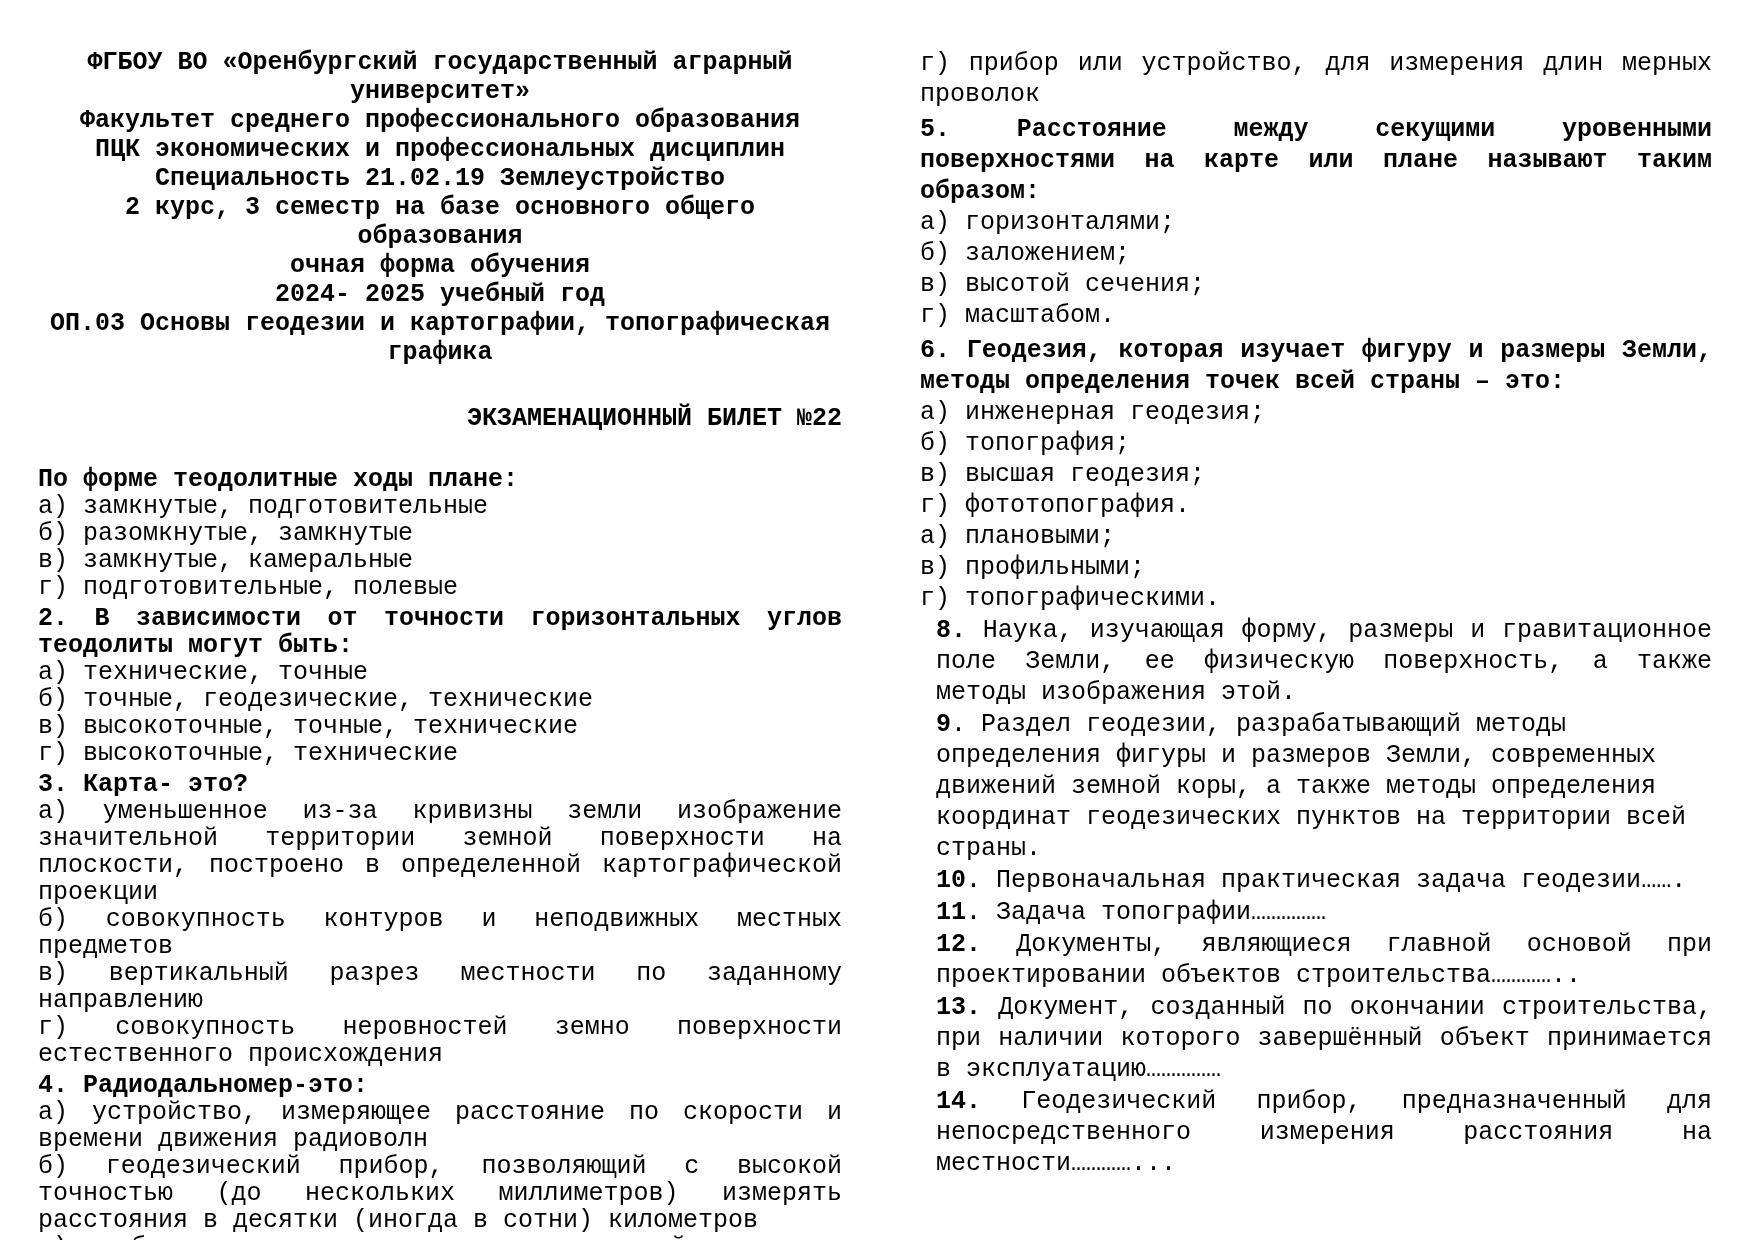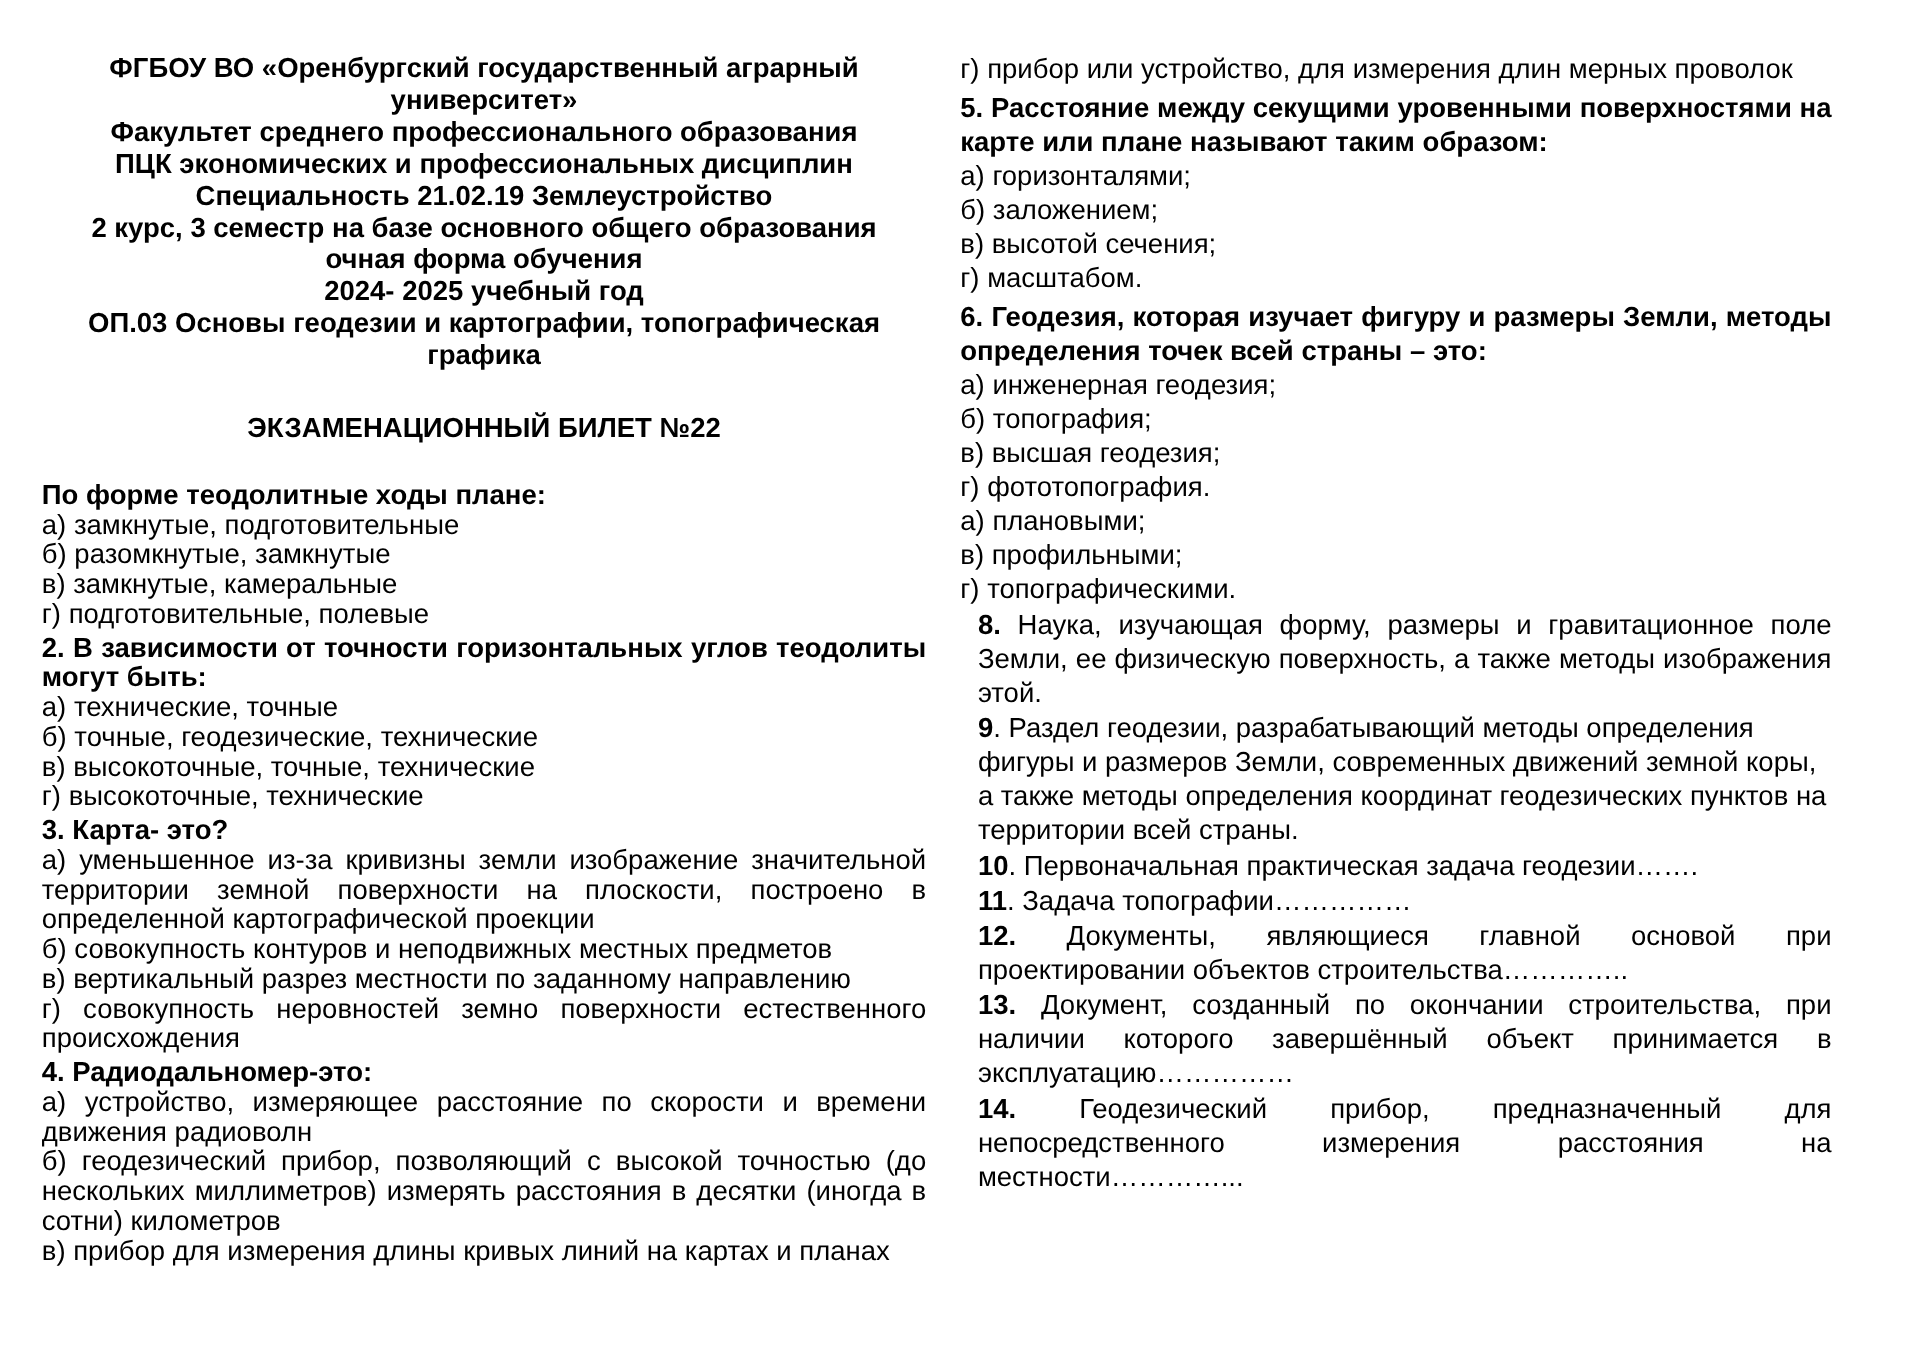--- a/index.html
+++ b/index.html
@@ -2,32 +2,32 @@
 <html><head>
 <meta charset="utf-8">
 <style>
   html, body { margin: 0; padding: 0; background: #ffffff; }
   .page {
     position: relative;
     width: 1755px;
     height: 1240px;
     background: #ffffff;
     color: #000000;
-    font-family: Liberation Sans, sans-serif;
+    font-family: Liberation Mono, monospace;
     font-size: 25px;
     overflow: hidden;
   }
   .col { position: absolute; top: 48px; }
   .col-left  { left: 38px;  width: 804px; line-height: 27px; }
-  .col-right { left: 873px; width: 792px; line-height: 31px; }
+  .col-right { left: 920px; width: 792px; line-height: 31px; }
   p { margin: 0; padding: 0; }
   .doc-header { font-weight: bold; text-align: center; line-height: 29px; }
   .ticket-title {
     font-weight: bold;
-    text-align: center;
+    text-align: right;
     margin: 38px 0 34px 0;
   }
   .q-head { font-weight: bold; text-align: justify; margin-top: 4px; }
   .opt { text-align: justify; }
   .item { text-align: justify; margin-top: 1px; margin-left: 16px; }
   .item.ragged { text-align: left; }
   .item .num { font-weight: bold; }
 </style>
 </head>
 <body>

